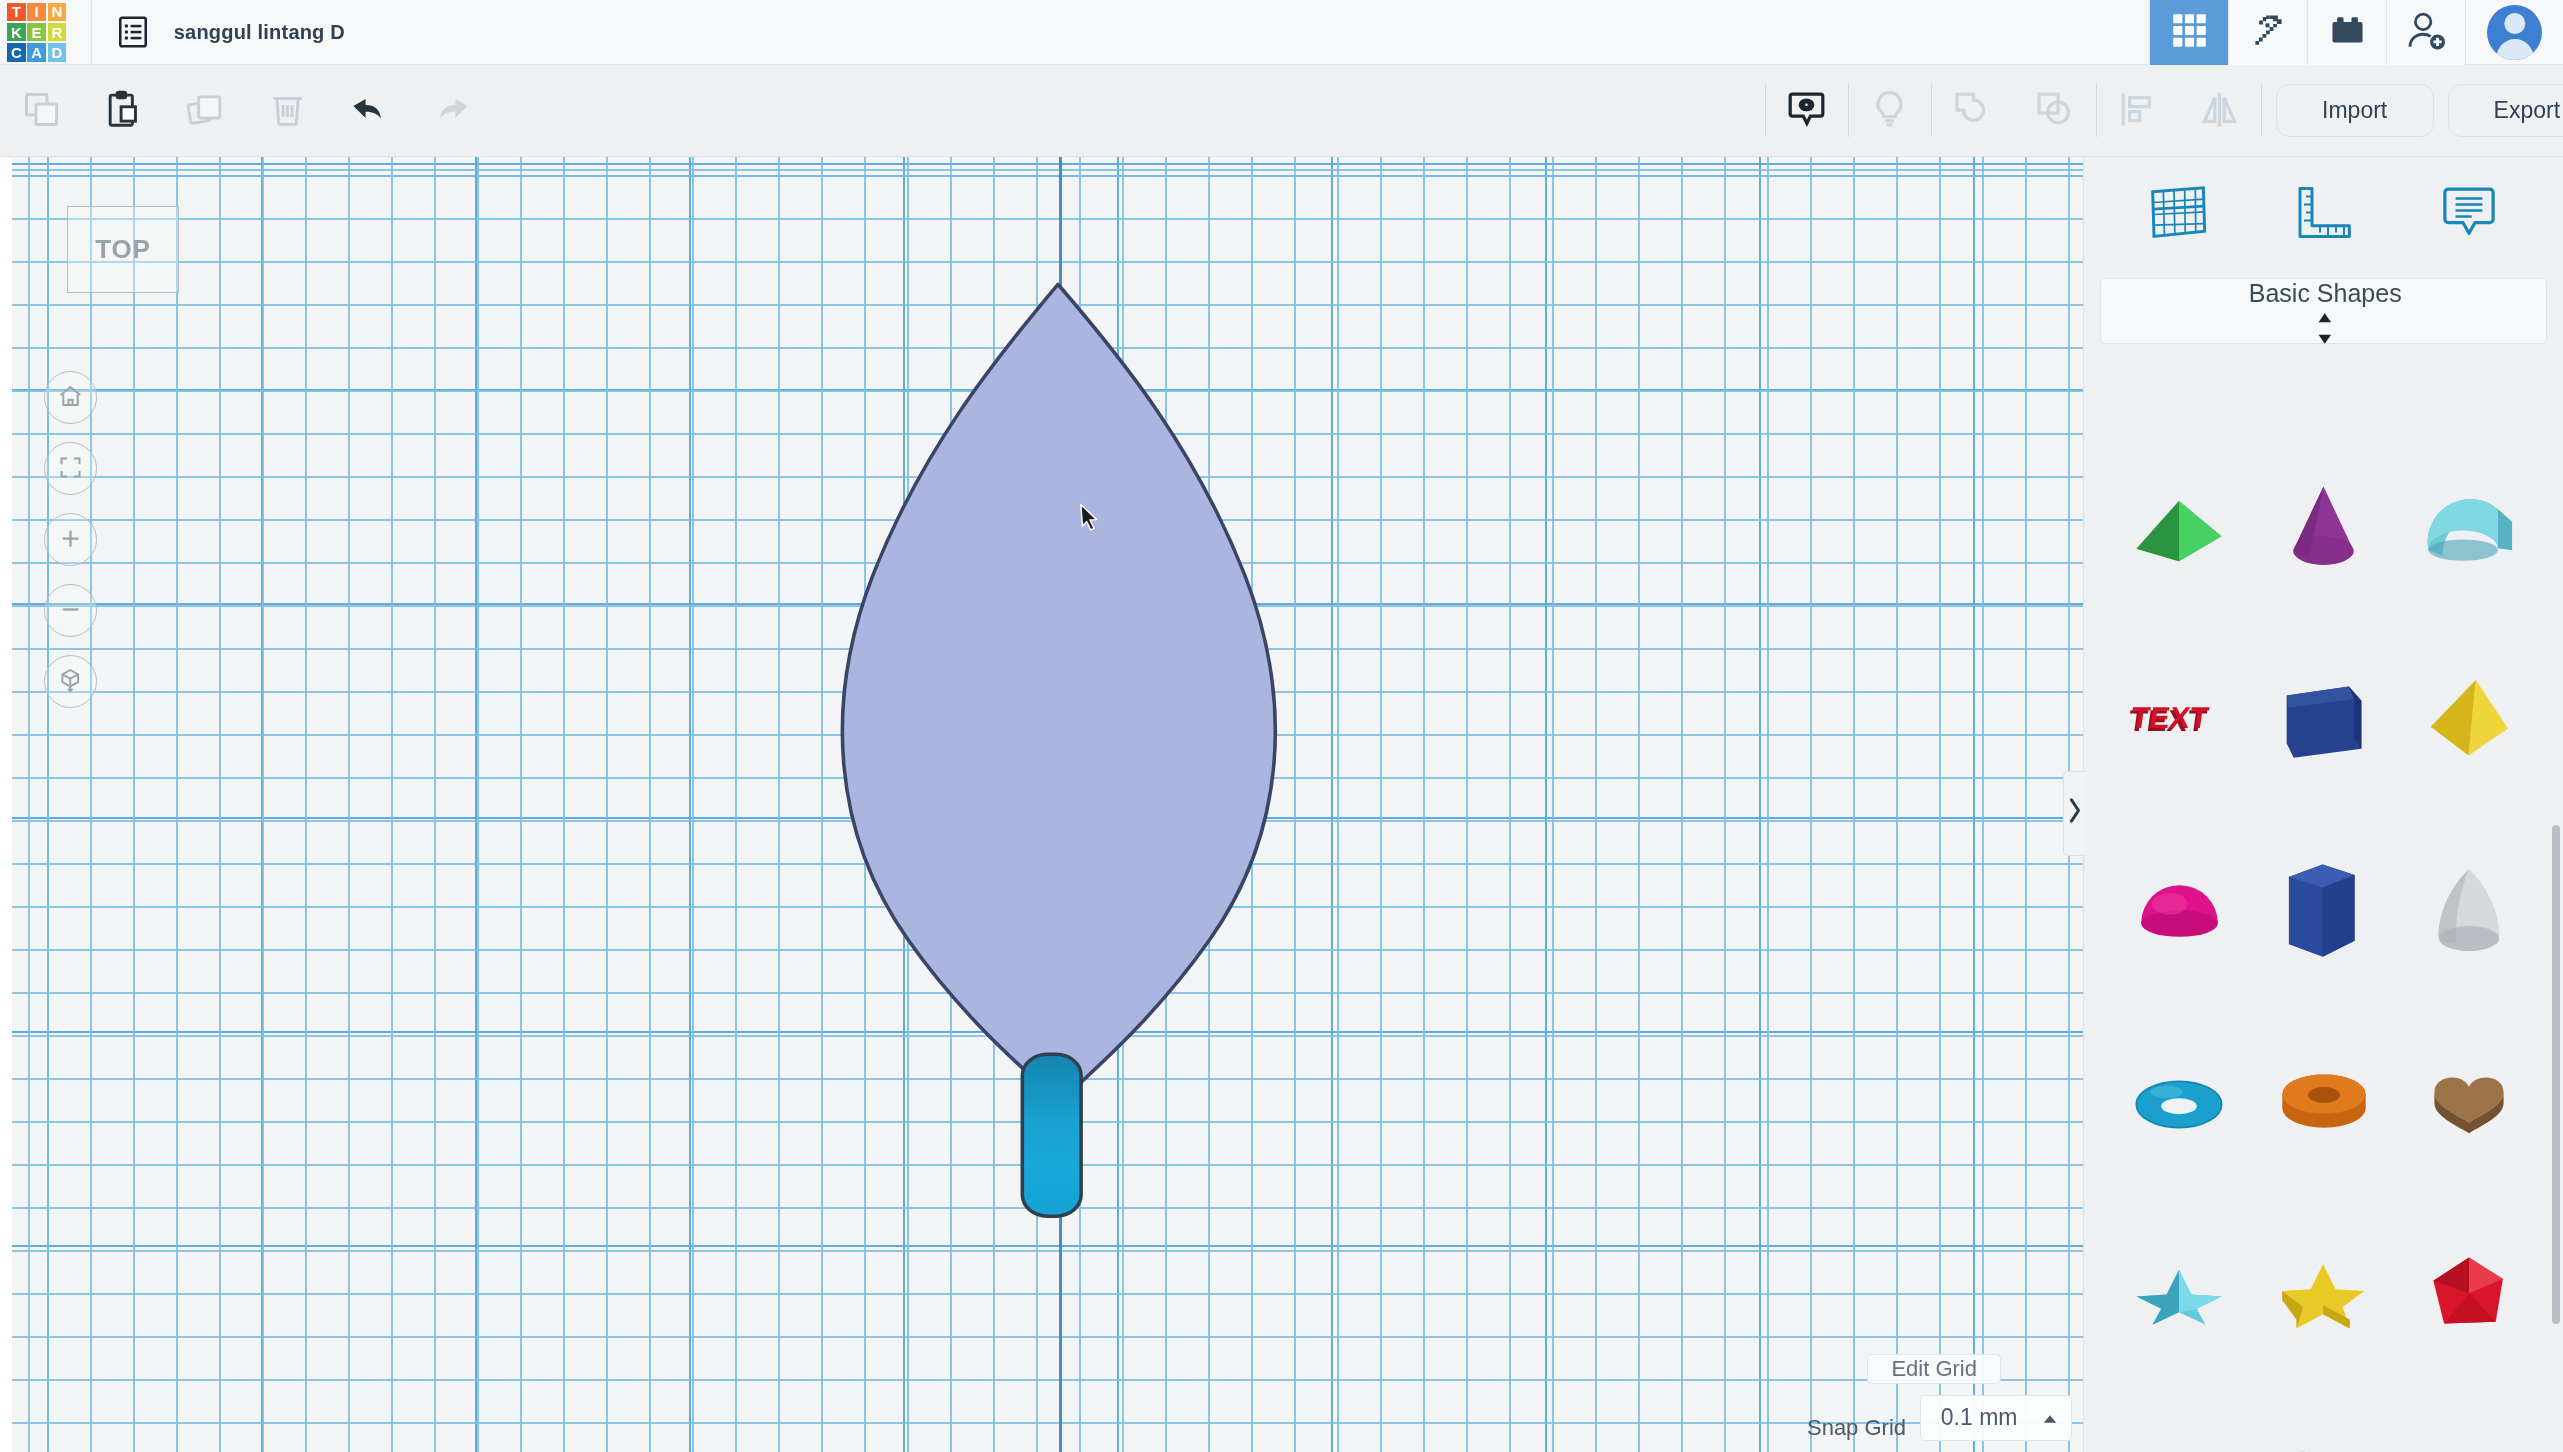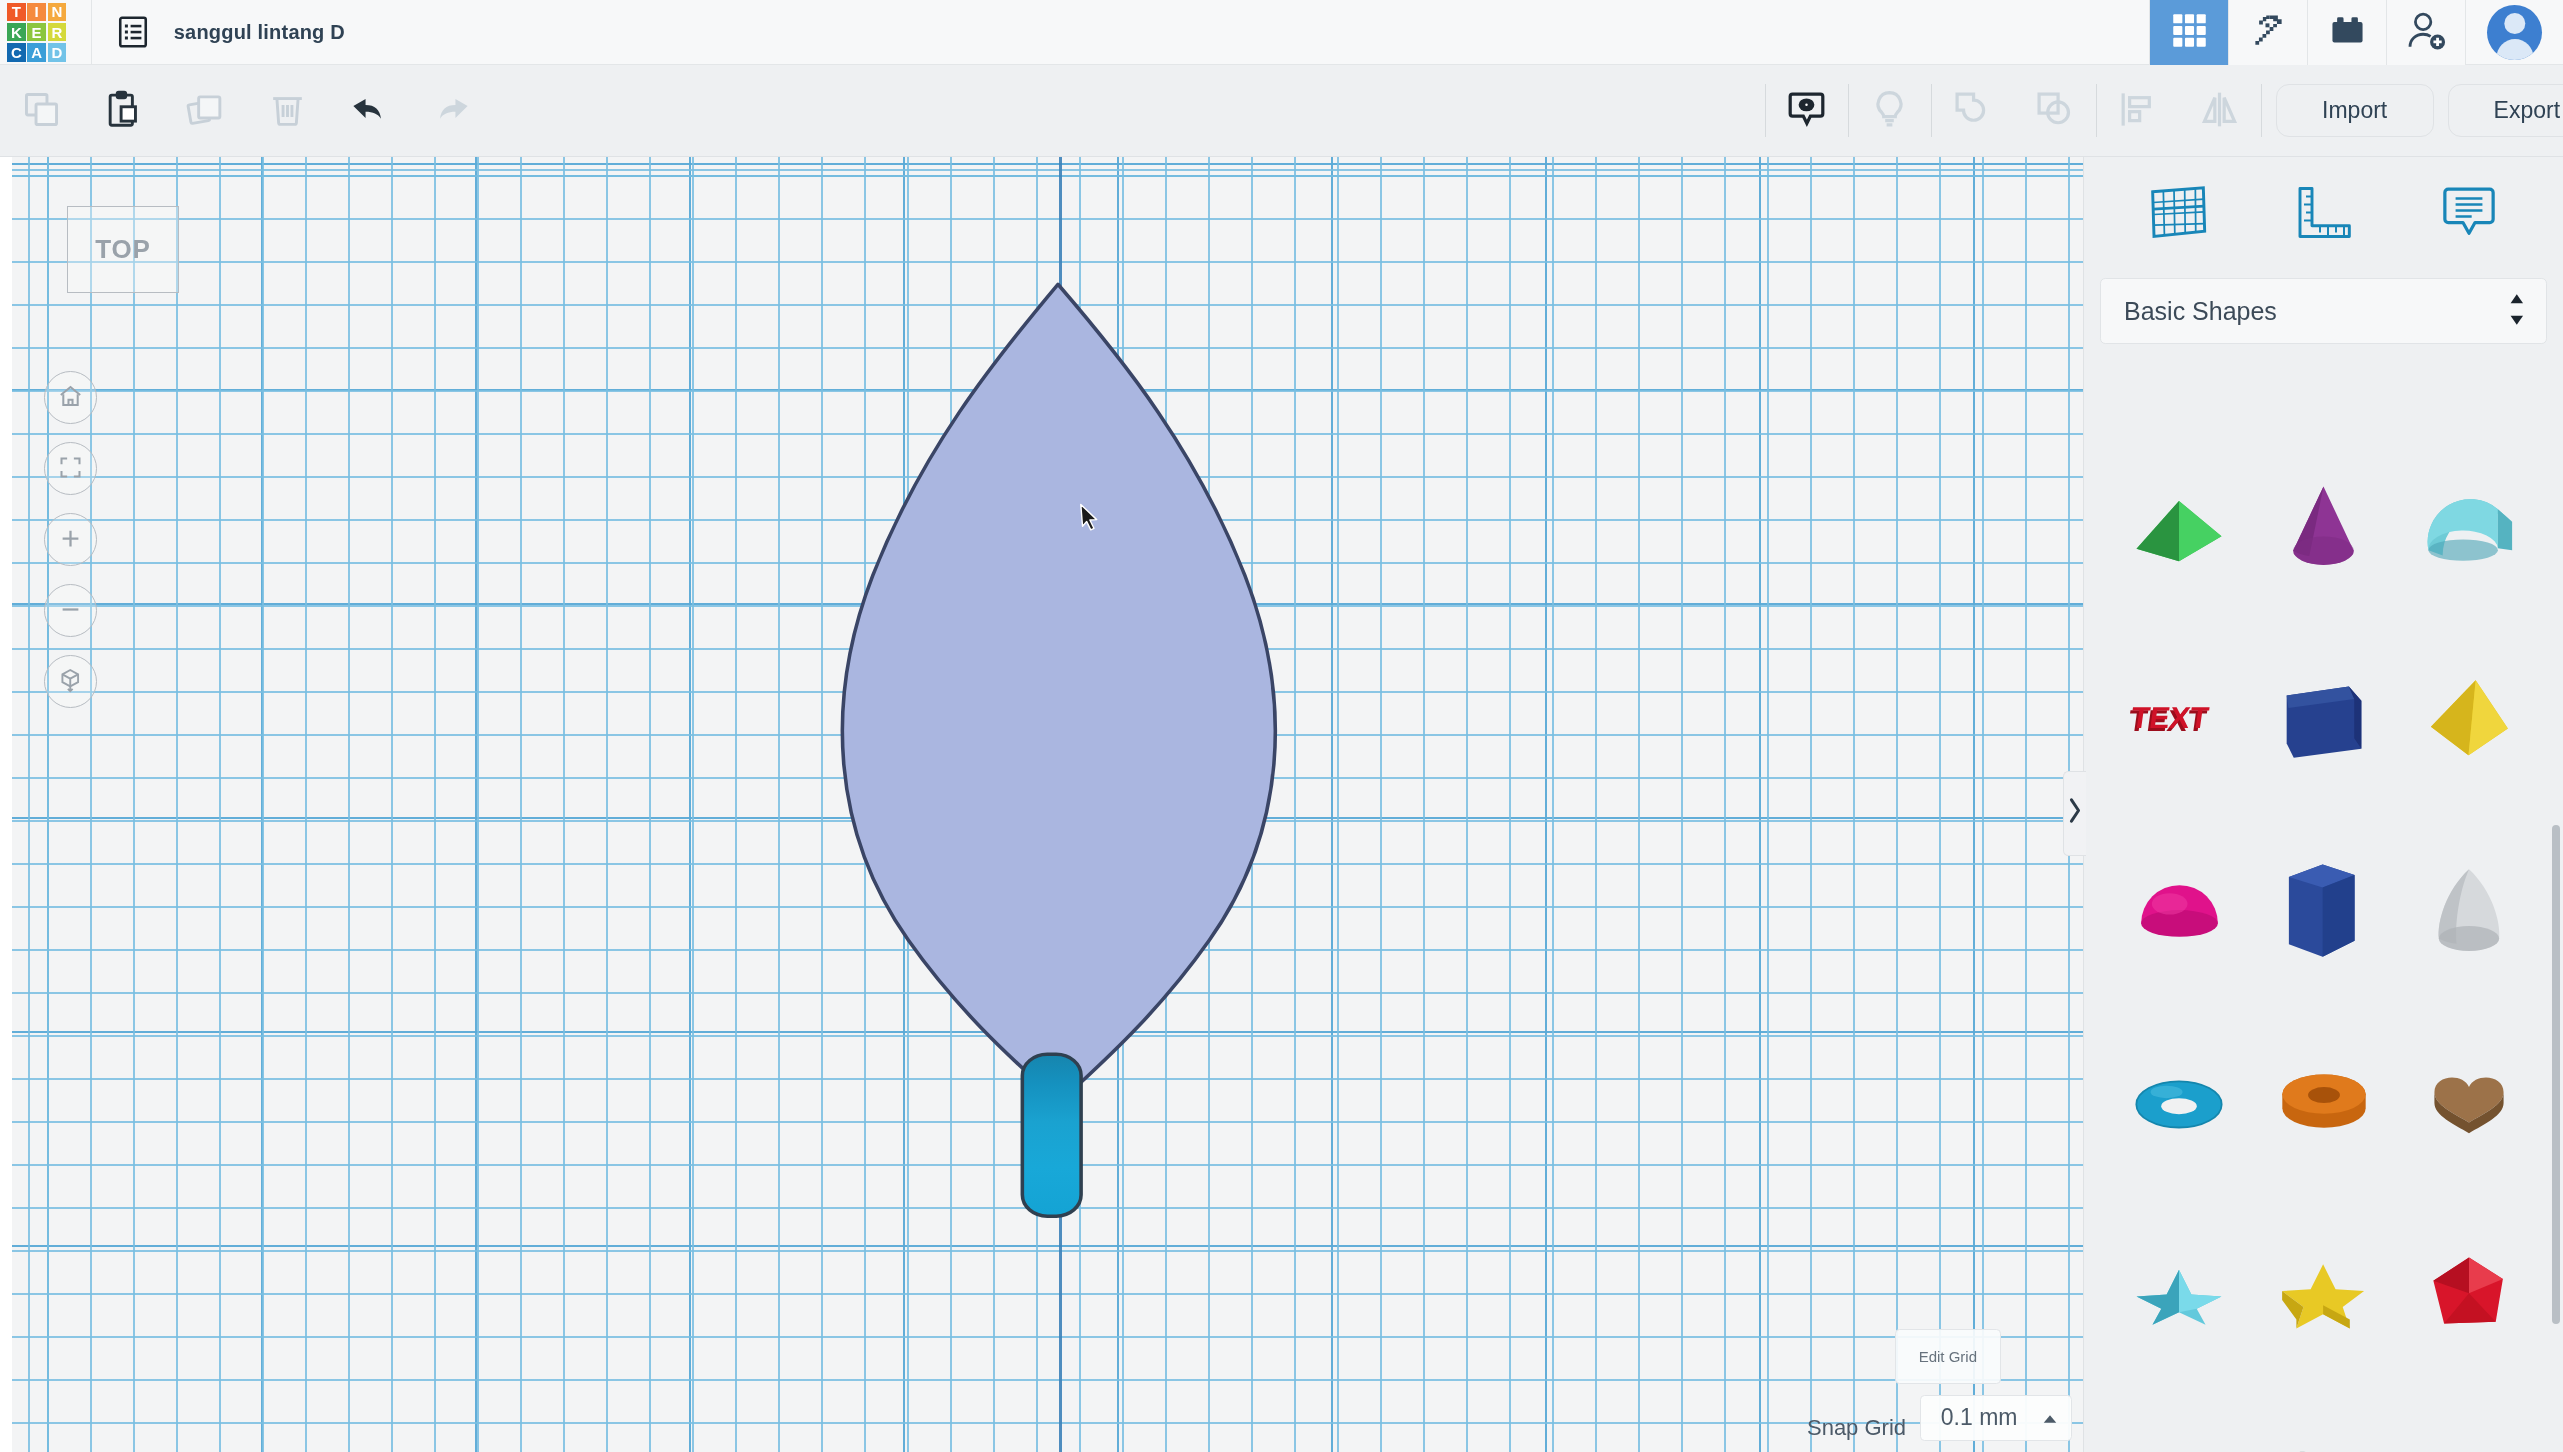--- a/index.html
+++ b/index.html
@@ -146,24 +146,24 @@
   }
   .nav-btn {
     width: 53px; height: 53px; border-radius: 50%;
     border: 1.8px solid #b7bcc2;
     background: rgba(250,251,252,.25);
     display: flex; align-items: center; justify-content: center;
   }
   
   #edit-grid-btn {
     position: absolute; right: 94px; bottom: 69px;
-    height: 55px; padding: 0 23px;
+    height: 30px; padding: 0 23px;
     border: 0.9px solid #e2e5e8; border-radius: 4.5px;
     background: rgba(250,251,252,.92);
-    color: #67727d; font-size: 15px;
+    color: #67727d; font-size: 22px;
     display: flex; align-items: center; justify-content: center;
   }
   #snap-row {
     position: absolute; right: 23px; bottom: 12.5px;
     display: flex; align-items: flex-end; gap: 14.2px;
   }
   #snap-label { color: #4c5a68; font-size: 22px; }
   #snap-select {
     height: 46px; padding: 0 12.5px 0 19.6px;
     border: 0.9px solid #e2e5e8; border-radius: 4.5px;
@@ -188,20 +188,21 @@
     width: 98px; height: 89px;
     display: flex; align-items: center; justify-content: center;
   }
   #category-select {
     margin: 7.1px 16px 0 16px;
     height: 66px;
     border: 0.9px solid #e1e4e7; border-radius: 5.3px;
     background: #f7f8f9;
     display: flex; align-items: center; justify-content: space-between;
     padding: 0 19.6px 0 23px;
+    flex-direction: column;
   }
   #category-label { font-size: 25px; color: #3c4a58; }
   #shape-grid {
     position: absolute; left: 0; top: 258px;
     width: 480px; height: 1038px;
     display: grid;
     grid-template-columns: repeat(3, 1fr);
     grid-auto-rows: 192px;
     padding: 16px 23px 0 23px;
     overflow: hidden;

